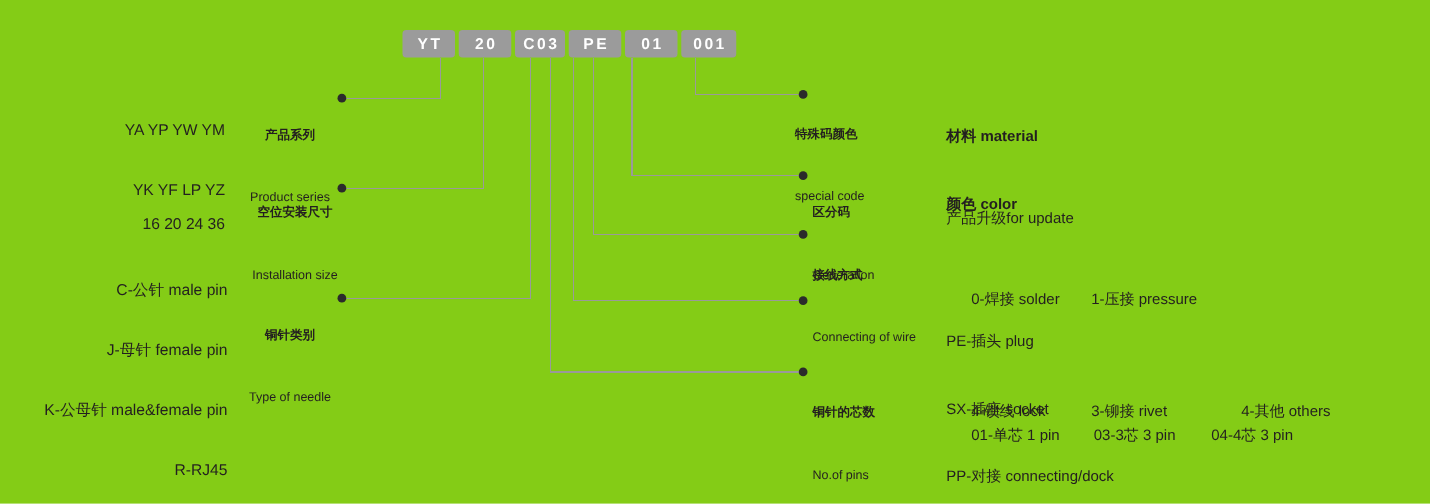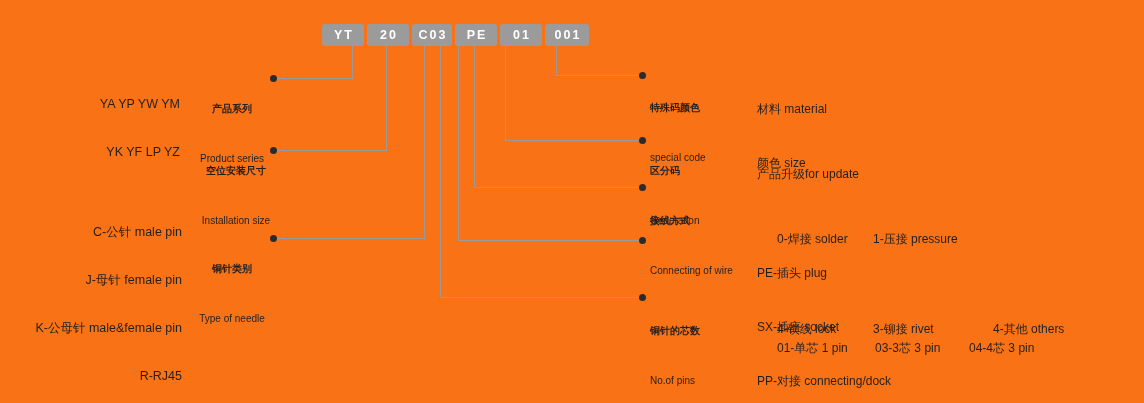--- a/index.html
+++ b/index.html
@@ -9,21 +9,21 @@
   }
   body {
     font-family: "Liberation Sans", "DejaVu Sans", sans-serif;
     color: #231f20;
   }
   #diagram {
     position: relative;
     width: 1144px;
     height: 403px;
     overflow: hidden;
-    background: #f97316;
+    background: #84cc16;
   }
   #wires {
     position: absolute;
     left: 0;
     top: 0;
     width: 1144px;
     height: 403px;
     pointer-events: none;
   }
 
@@ -123,20 +123,23 @@
 
   <div class="abs left-list" style="left:10px; top:64px; width:170px;">
     <div>YA YP YW YM</div>
     <div>YK YF LP YZ</div>
   </div>
   <div class="abs" style="left:196px; top:65px; width:72px; text-align:center;">
     <div class="seg-cn">产品系列</div>
     <div class="seg-en">Product series</div>
   </div>
 
+  <div class="abs left-list" style="left:10px; top:139px; width:170px;">
+    <div>16 20 24 36</div>
+  </div>
   <div class="abs" style="left:194px; top:127px; width:84px; text-align:center;">
     <div class="seg-cn">空位安装尺寸</div>
     <div class="seg-en">Installation size</div>
   </div>
 
   <div class="abs left-list" style="left:0px; top:192px; width:182px;">
     <div>C-公针 male pin</div>
     <div>J-母针 female pin</div>
     <div>K-公母针 male&amp;female pin</div>
     <div>R-RJ45</div>
@@ -147,27 +150,27 @@
     <div class="seg-cn">铜针类别</div>
     <div class="seg-en">Type of needle</div>
   </div>
 
   <div class="dot" style="left:639px; top:72px;"></div>
   <div class="dot" style="left:639px; top:137px;"></div>
   <div class="dot" style="left:639px; top:184px;"></div>
   <div class="dot" style="left:639px; top:237px;"></div>
   <div class="dot" style="left:639px; top:294px;"></div>
 
-  <div class="abs" style="left:650px; top:64px; width:100px;">
+  <div class="abs" style="left:636px; top:64px; width:100px;">
     <div class="seg-cn">特殊码颜色</div>
     <div class="seg-en">special code</div>
   </div>
-  <div class="abs" style="left:757px; top:64px;">
+  <div class="abs" style="left:757px; top:64px;font-weight:bold;">
     <div class="opt opt-row">材料 material</div>
-    <div class="opt opt-row">颜色 size</div>
+    <div class="opt opt-row">颜色 color</div>
   </div>
 
   <div class="abs" style="left:650px; top:127px; width:100px;">
     <div class="seg-cn">区分码</div>
     <div class="seg-en">Generation</div>
   </div>
   <div class="abs" style="left:757px; top:129px;">
     <div class="opt opt-row">产品升级for update</div>
   </div>
 

